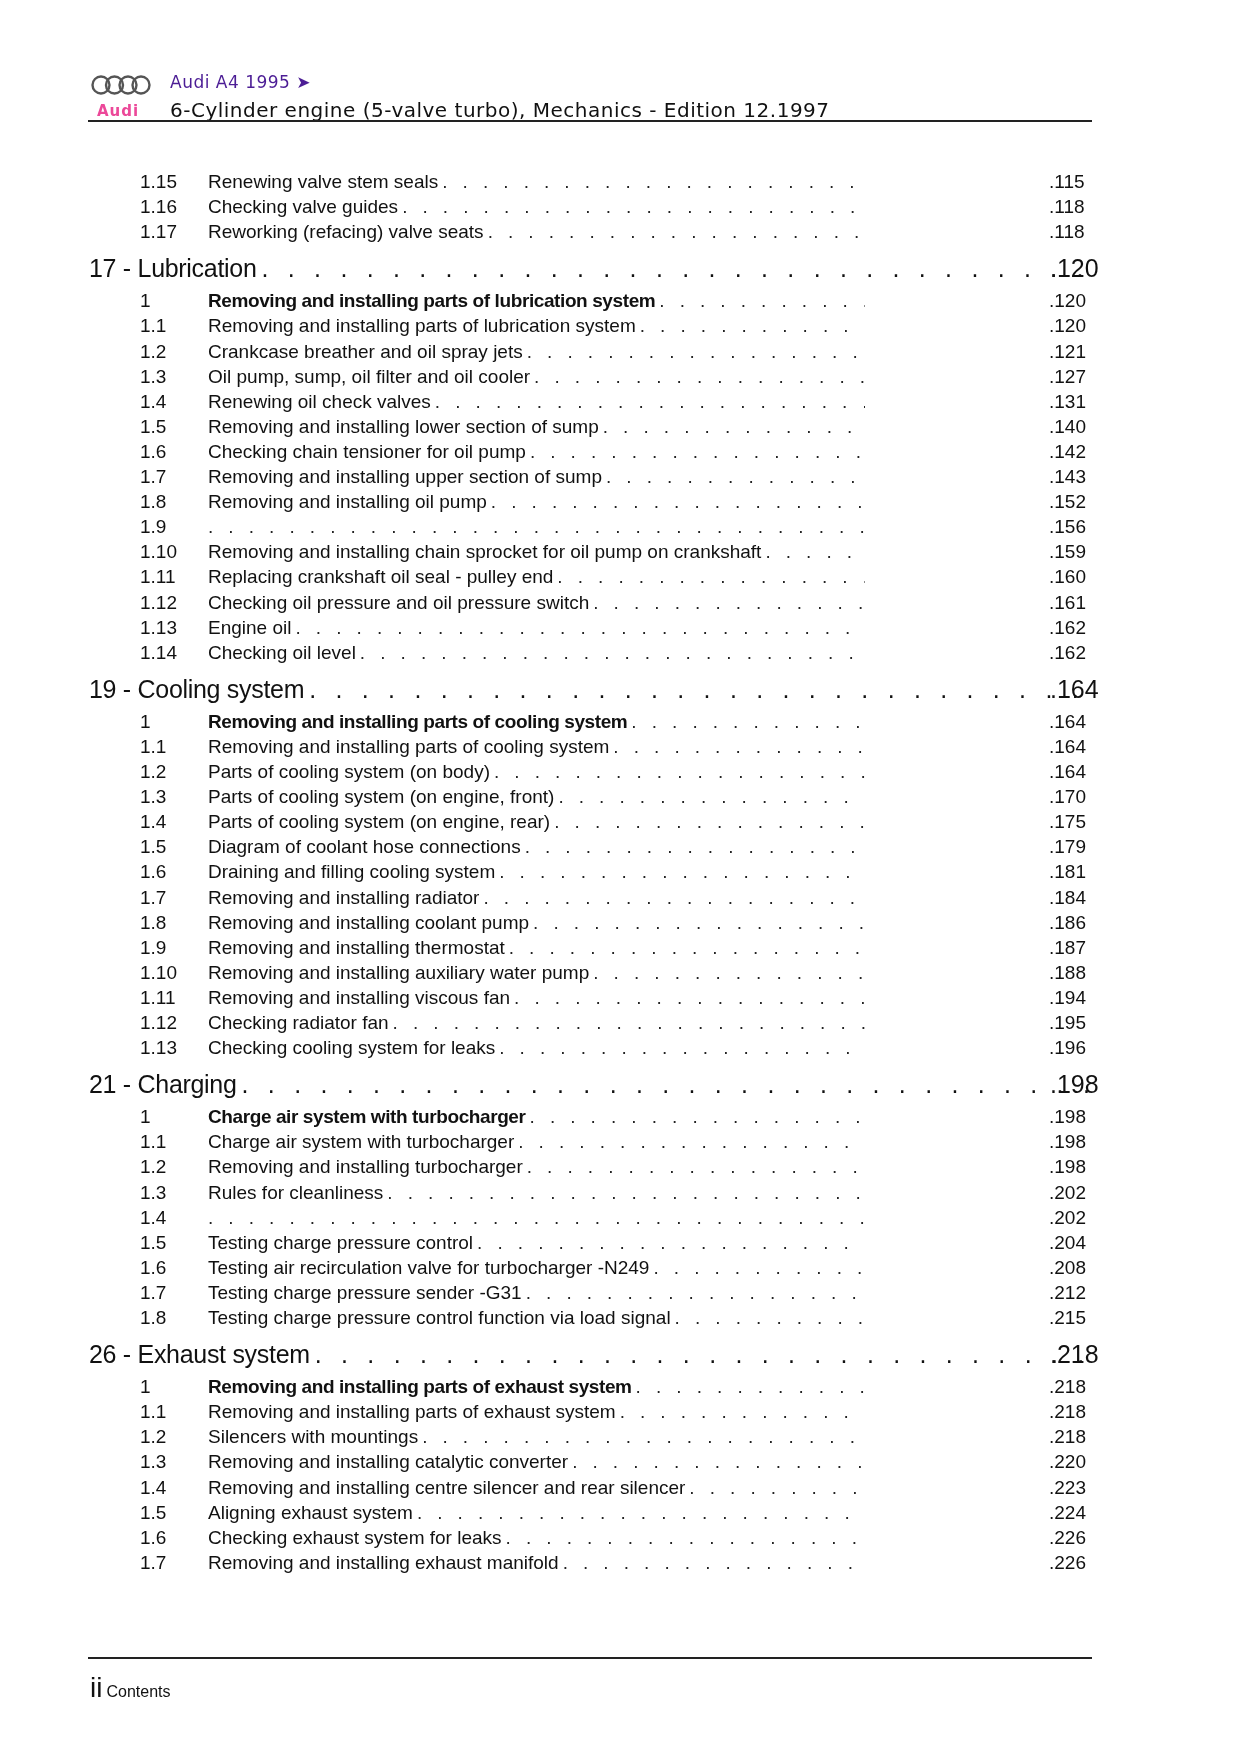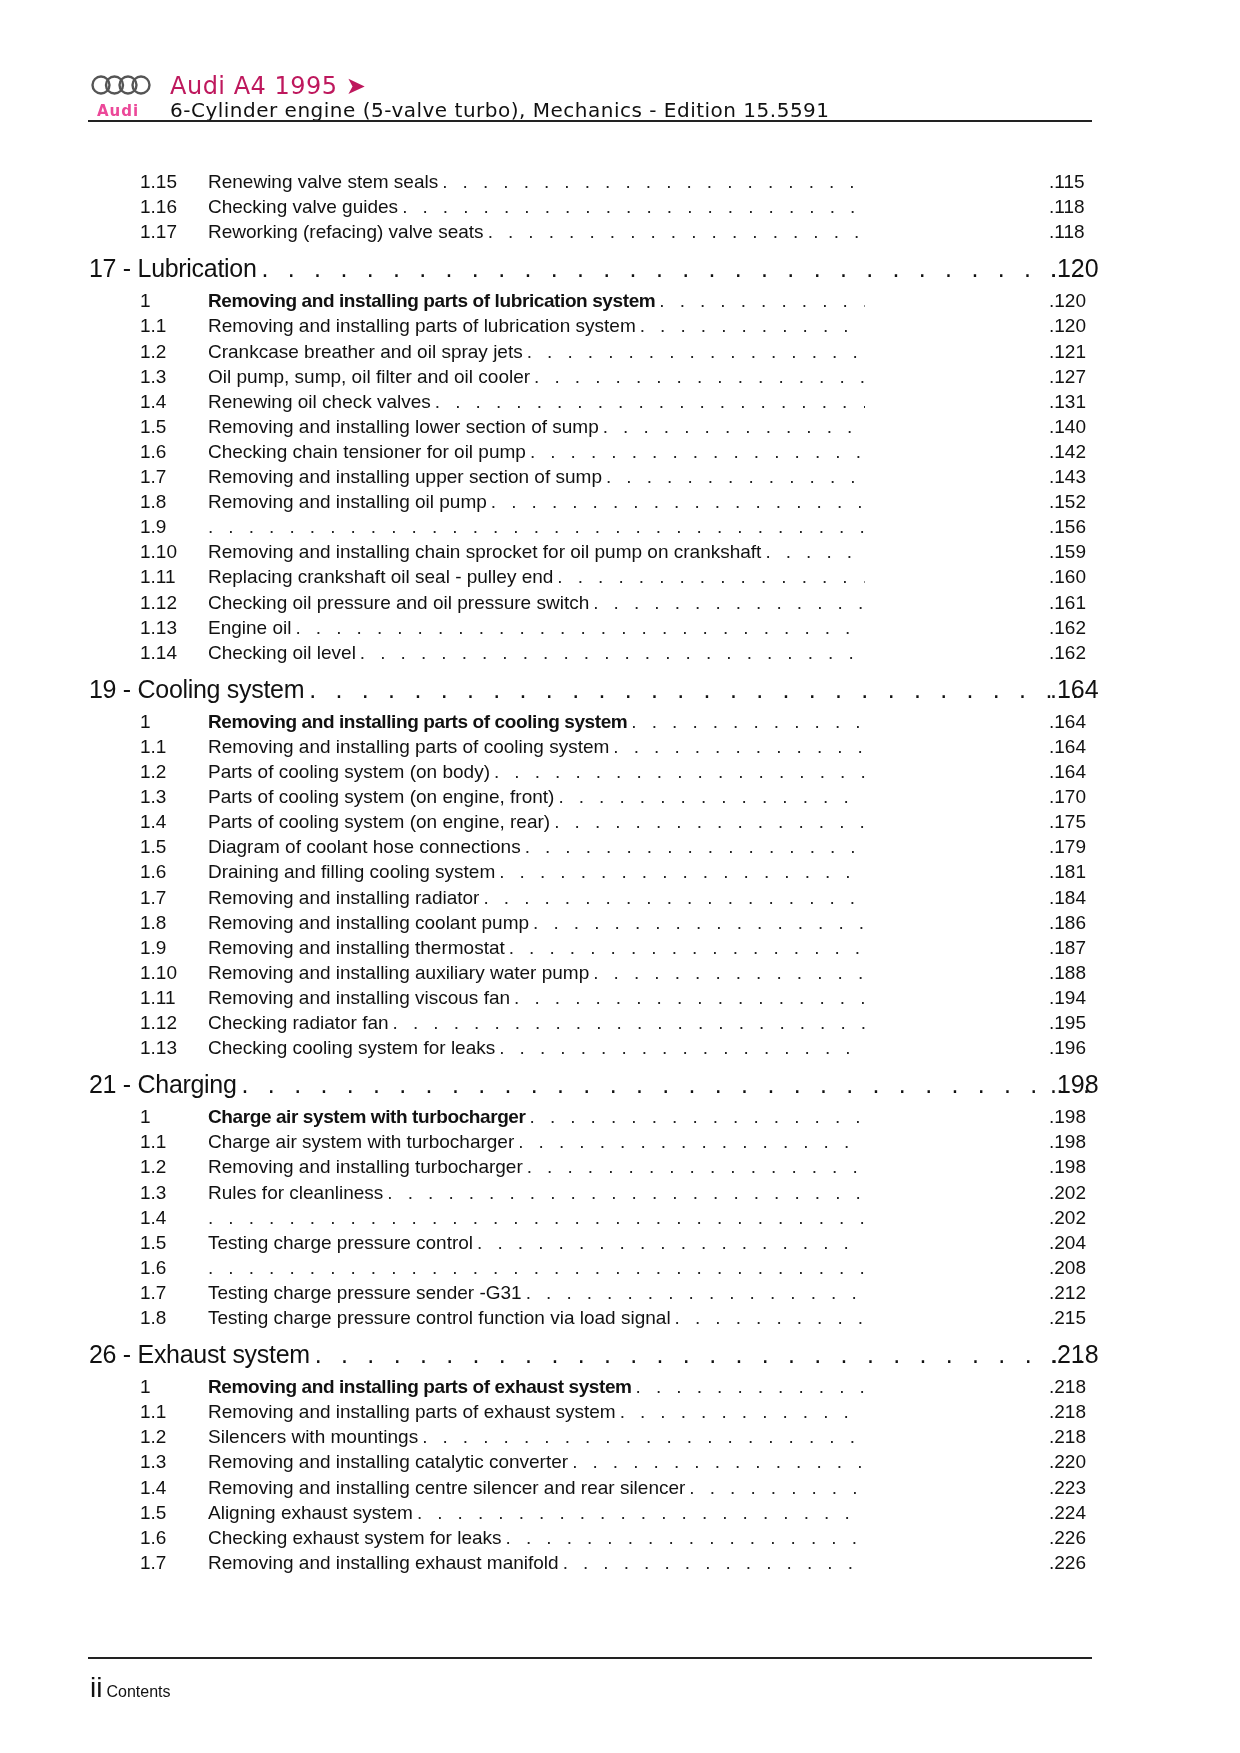--- a/index.html
+++ b/index.html
@@ -1,21 +1,21 @@
 <!DOCTYPE html>
 <html><head>
 <meta charset="utf-8">
 <style>
   html, body { margin: 0; padding: 0; background: #ffffff; }
   body { width: 1240px; height: 1753px; position: relative; overflow: hidden; color: #111; font-family: "Liberation Sans", sans-serif; }
   .header { position: absolute; left: 88px; top: 68px; width: 1004px; height: 54px; }
   .logo { position: absolute; left: 3px; top: 6px; width: 60px; height: 46px; }
   .rings { position: absolute; left: 0; top: 0; width: 60px; height: 22px; }
   .wordmark { position: absolute; left: 6px; top: 28px; font-family: "DejaVu Sans", sans-serif; font-weight: bold; font-size: 15px; letter-spacing: 1px; color: #ec4899; }
-  .h-line1 { position: absolute; left: 82px; top: 4px; font-family: "DejaVu Sans", sans-serif; font-size: 24px; letter-spacing: 0.5px; color: #be185d; white-space: nowrap; }
+  .h-line1 { position: absolute; left: 82px; top: 4px; font-family: "DejaVu Sans", sans-serif; font-size: 17px; letter-spacing: 0.5px; color: #4c1d95; white-space: nowrap; }
   .h-line2 { position: absolute; left: 82px; top: 30px; font-family: "DejaVu Sans", sans-serif; font-size: 20px; letter-spacing: 0.5px; color: #111; white-space: nowrap; }
   .h-rule { position: absolute; left: 0; top: 52px; width: 1004px; height: 2px; background: #222; }
 
   .toc { position: absolute; left: 0; top: 0; width: 1240px; }
   .row { position: absolute; left: 0; width: 1027px; height: 24px; }
   .row .num { position: absolute; left: 140px; font-size: 19px; line-height: 24px; white-space: nowrap; }
   .row .lead { position: absolute; left: 208px; right: 162px; display: flex; font-size: 19px; line-height: 24px; white-space: nowrap; overflow: hidden; }
   .row .title { flex: 0 0 auto; padding-right: 4px; }
   .row .title.bold { font-weight: bold; letter-spacing: -0.4px; }
   .row .dots { flex: 1 1 auto; overflow: hidden; letter-spacing: 4.9px; color: #222; }
@@ -41,21 +41,21 @@
       <g fill="none" stroke="#555" stroke-width="2.4">
         <circle cx="10" cy="11" r="8.5"></circle>
         <circle cx="23.5" cy="11" r="8.5"></circle>
         <circle cx="37" cy="11" r="8.5"></circle>
         <circle cx="50" cy="11" r="8.5"></circle>
       </g>
     </svg>
     <div class="wordmark">Audi</div>
   </div>
   <div class="h-line1">Audi A4 1995 ➤</div>
-  <div class="h-line2">6-Cylinder engine (5-valve turbo), Mechanics - Edition 15.5591</div>
+  <div class="h-line2">6-Cylinder engine (5-valve turbo), Mechanics - Edition 12.1997</div>
   <div class="h-rule"></div>
 </div>
 
 <div class="toc" id="toc">
     <div class="row" style="top: 170px;">
       <span class="num">1.15</span>
       <span class="lead">
         <span class="title">Renewing valve stem seals</span>
         <span class="dots"> . . . . . . . . . . . . . . . . . . . . . . . . . . . . . . . . . . . . . . . . . . . . . . . . . . . . . . . . . . . . . . . . . . . . . . . . . . . . . . . . . . . . . . . . . . . . . . . . . . . . . . . . . . . . . . . . . . . . . . . .</span>
       </span>
@@ -372,20 +372,21 @@
       <span class="num">1.5</span>
       <span class="lead">
         <span class="title">Testing charge pressure control</span>
         <span class="dots"> . . . . . . . . . . . . . . . . . . . . . . . . . . . . . . . . . . . . . . . . . . . . . . . . . . . . . . . . . . . . . . . . . . . . . . . . . . . . . . . . . . . . . . . . . . . . . . . . . . . . . . . . . . . . . . . . . . . . . . . .</span>
       </span>
       <span class="page">.204</span>
     </div>
     <div class="row" style="top: 1255.8px;">
       <span class="num">1.6</span>
       <span class="lead">
+        <span class="title">Testing air recirculation valve for turbocharger -N249</span>
         <span class="dots"> . . . . . . . . . . . . . . . . . . . . . . . . . . . . . . . . . . . . . . . . . . . . . . . . . . . . . . . . . . . . . . . . . . . . . . . . . . . . . . . . . . . . . . . . . . . . . . . . . . . . . . . . . . . . . . . . . . . . . . . .</span>
       </span>
       <span class="page">.208</span>
     </div>
     <div class="row" style="top: 1280.9px;">
       <span class="num">1.7</span>
       <span class="lead">
         <span class="title">Testing charge pressure sender -G31</span>
         <span class="dots"> . . . . . . . . . . . . . . . . . . . . . . . . . . . . . . . . . . . . . . . . . . . . . . . . . . . . . . . . . . . . . . . . . . . . . . . . . . . . . . . . . . . . . . . . . . . . . . . . . . . . . . . . . . . . . . . . . . . . . . . .</span>
       </span>

